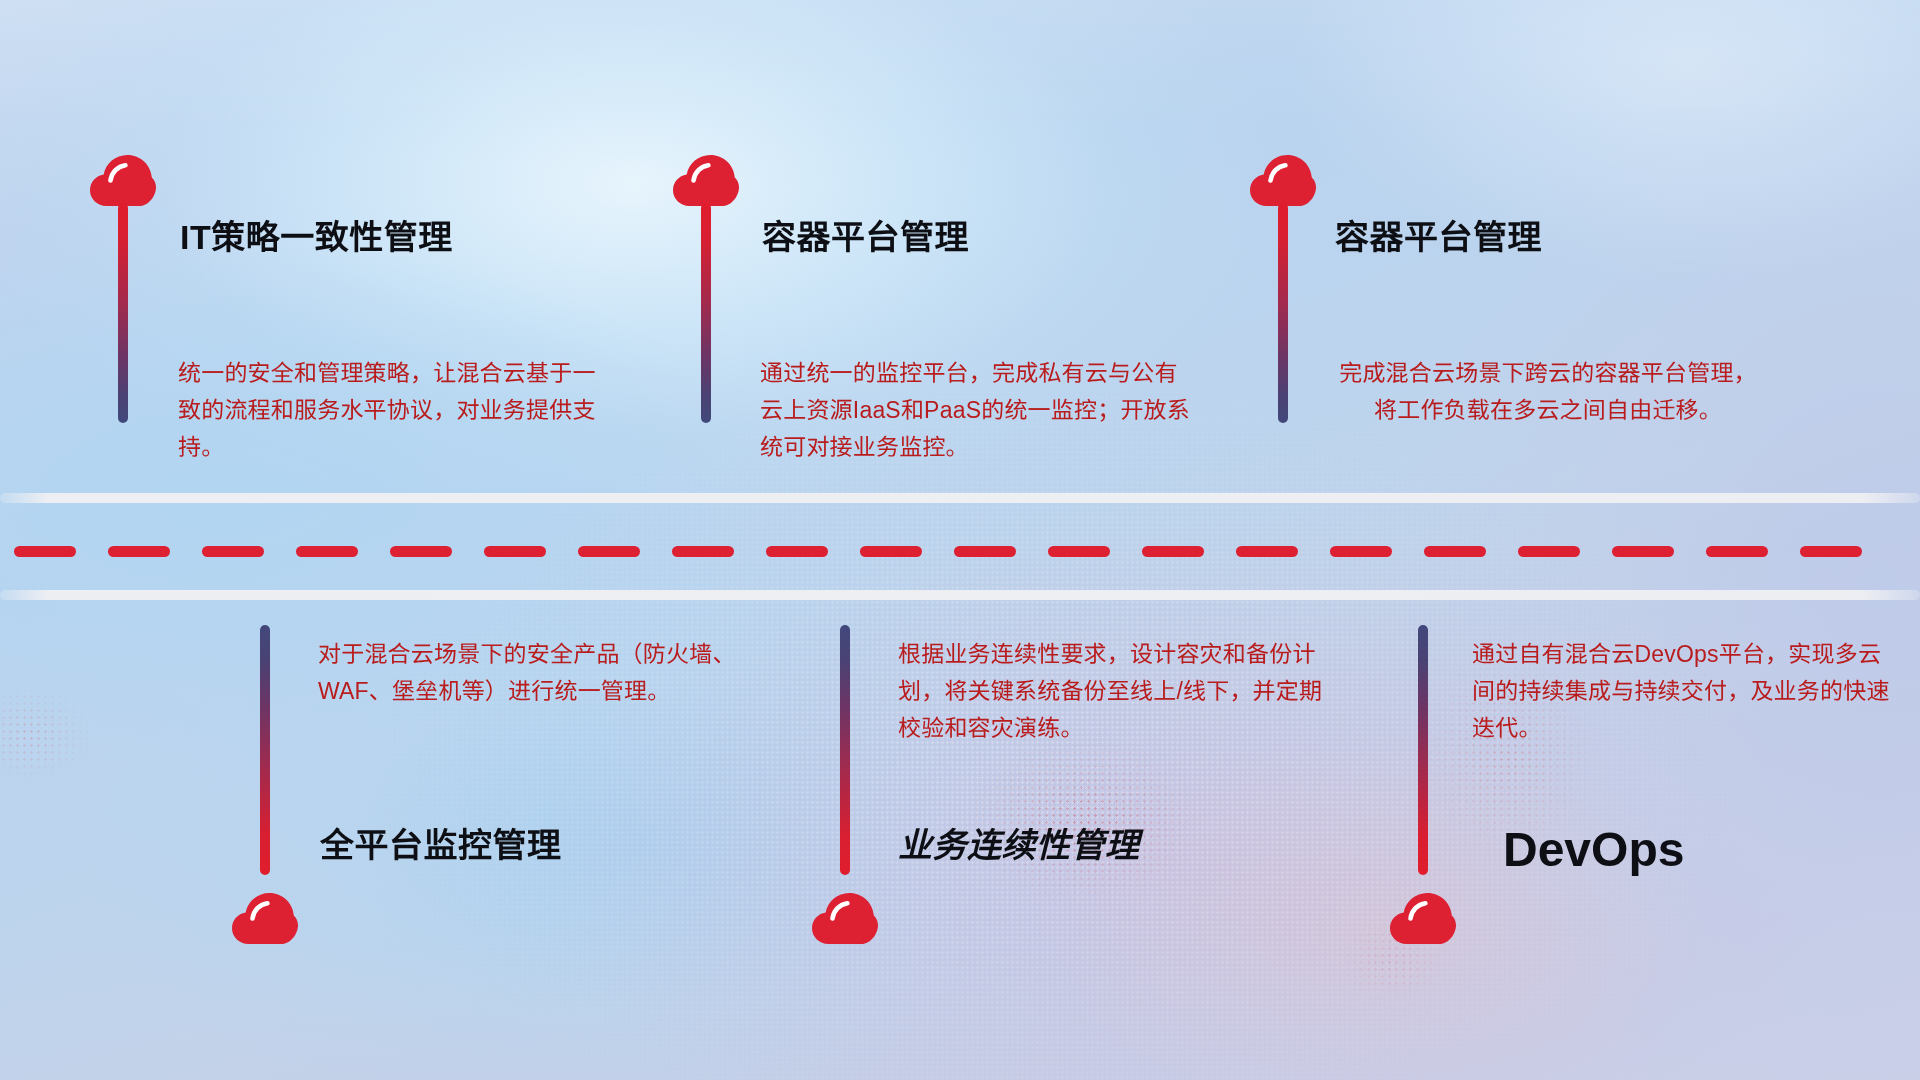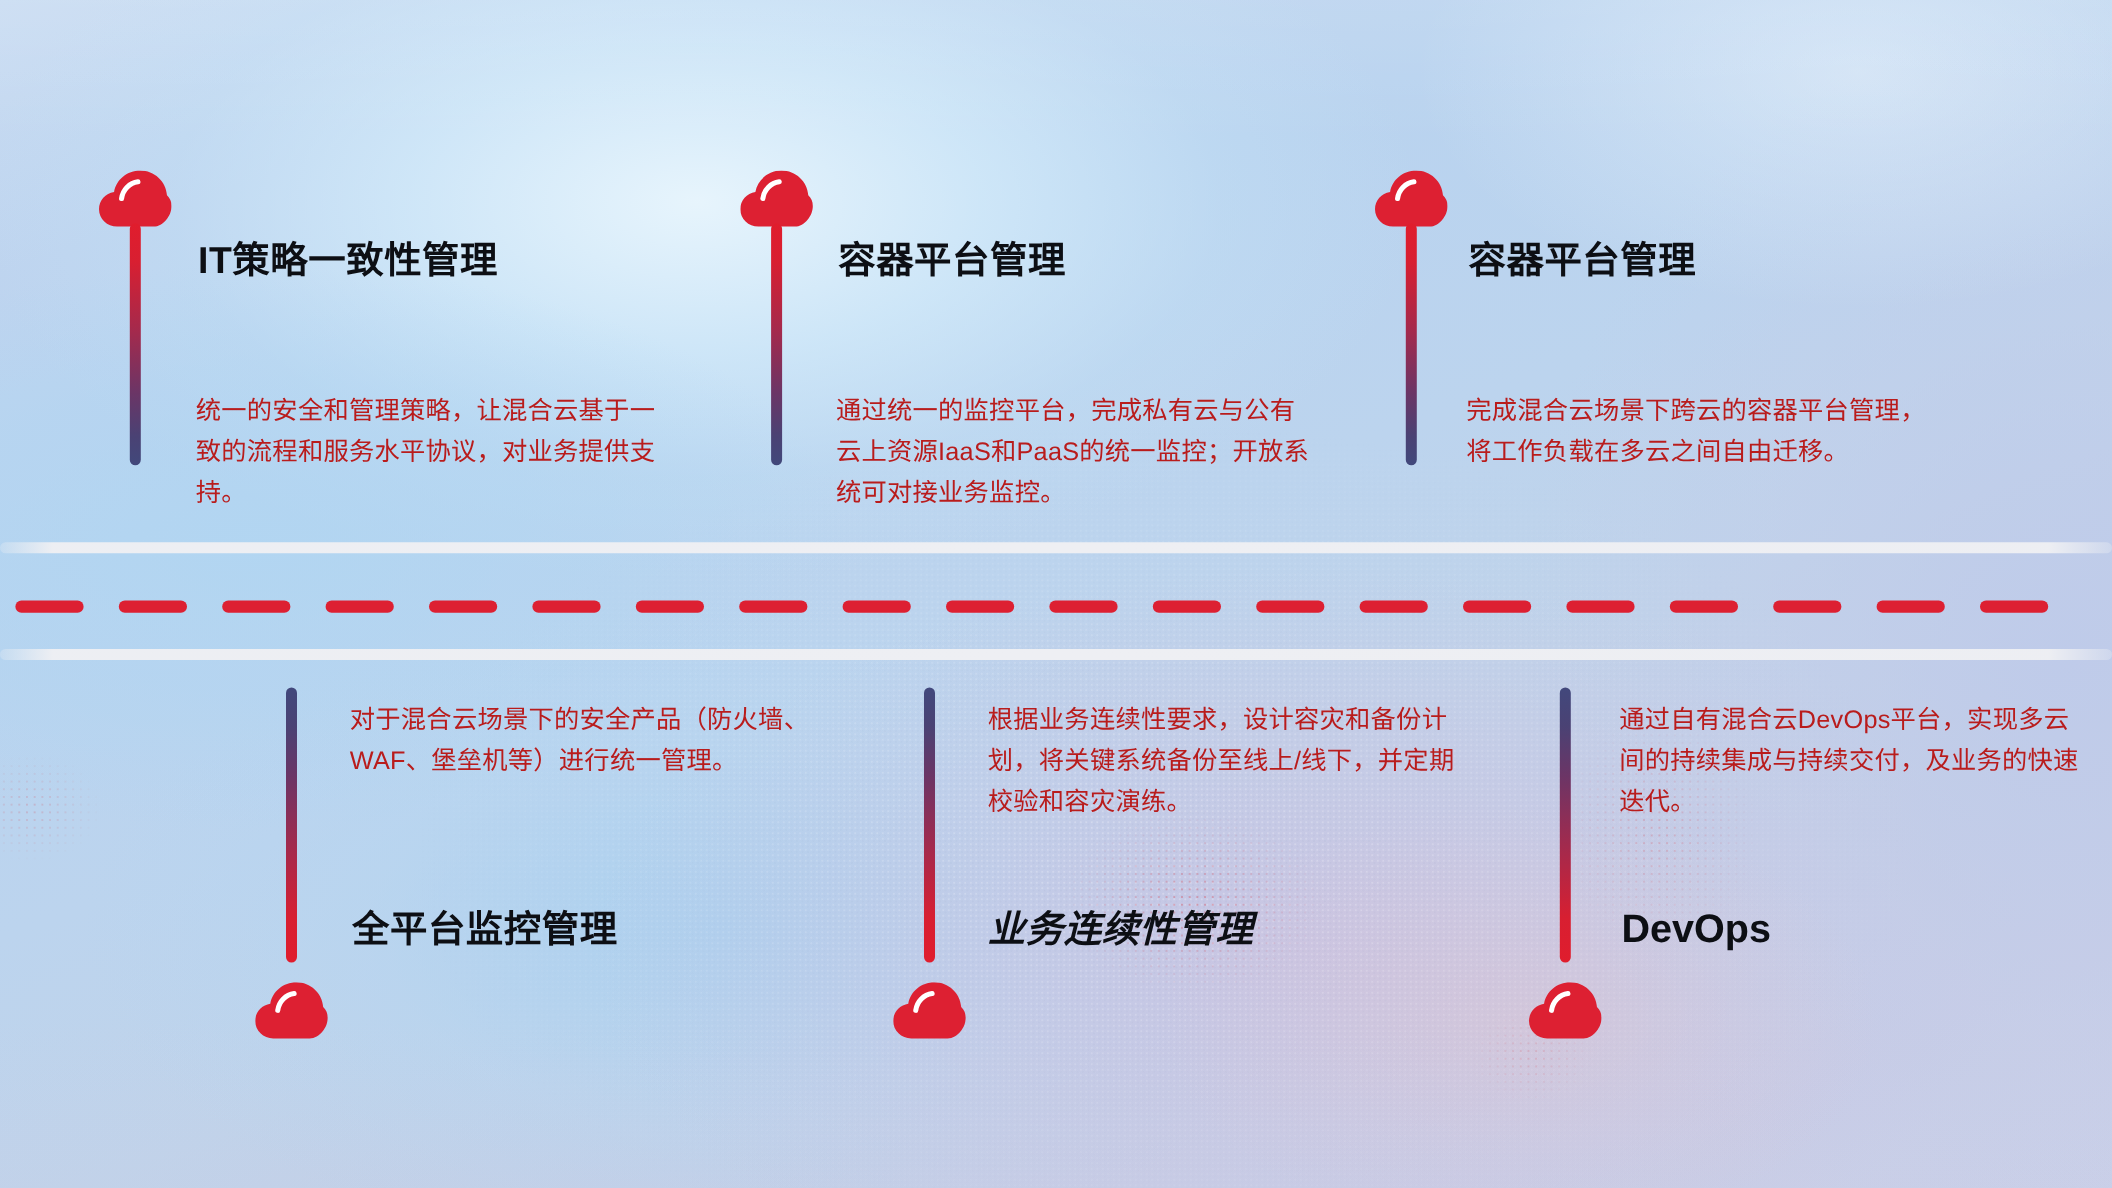--- a/index.html
+++ b/index.html
@@ -161,21 +161,21 @@
 
   .m-title {
     position:absolute;
     white-space:nowrap;
     color:#0d0f14;
     font-weight:700;
     font-size:34px;
     letter-spacing:.5px;
     line-height:1;
   }
-  .m-title.latin { font-size:36px; letter-spacing:0; }
+  .m-title.latin { font-size:48px; letter-spacing:0;margin-left:29px; }
 
   .m-body {
     position:absolute;
     color:#b91c1c;
     font-size:23px;
     line-height:37px;
     letter-spacing:.2px;
     font-weight:400;
   }
 </style>
@@ -244,21 +244,21 @@
   <div class="m-body" style="left:760px; top:355px; width:440px;">通过统一的监控平台，完成私有云与公有云上资源IaaS和PaaS的统一监控；开放系统可对接业务监控。</div>
 
   <div class="marker" style="left:1250px; top:155px;">
     <svg class="cloud-icon" width="66" height="52" viewBox="0 0 66 52">
       <path d="M16.5 51 C7.4 51 0 44 0 35.2 C0 27.3 5.9 20.8 13.7 19.6 C15.6 8.4 25.6 0 37.4 0 C50.3 0 60.9 9.9 61.8 22.5 C64.4 25 66 28.4 66 32.2 C66 40.6 58.7 51 49.5 51 Z" fill="#dd2032"></path>
       <path d="M20.5 25.5 C21.6 17.4 27.8 11.2 35.4 10.2" stroke="#ffffff" stroke-width="4.6" stroke-linecap="round" fill="none"></path>
     </svg>
     <div class="stem down" style="left:28px; top:48px; height:220px;"></div>
   </div>
   <div class="m-title" style="left:1335px; top:220px;">容器平台管理</div>
-  <div class="m-body" style="left:1333px; top:355px; width:430px;">完成混合云场景下跨云的容器平台管理，将工作负载在多云之间自由迁移。</div>
+  <div class="m-body" style="left:1333px; top:355px; width:430px;text-align:center;">完成混合云场景下跨云的容器平台管理，将工作负载在多云之间自由迁移。</div>
 
   <div class="marker" style="left:232px; top:625px;">
     <div class="stem up" style="left:28px; top:0; height:250px;"></div>
     <svg class="cloud-icon" width="66" height="52" viewBox="0 0 66 52" style="top:268px;">
       <path d="M16.5 51 C7.4 51 0 44 0 35.2 C0 27.3 5.9 20.8 13.7 19.6 C15.6 8.4 25.6 0 37.4 0 C50.3 0 60.9 9.9 61.8 22.5 C64.4 25 66 28.4 66 32.2 C66 40.6 58.7 51 49.5 51 Z" fill="#dd2032"></path>
       <path d="M20.5 25.5 C21.6 17.4 27.8 11.2 35.4 10.2" stroke="#ffffff" stroke-width="4.6" stroke-linecap="round" fill="none"></path>
     </svg>
   </div>
   <div class="m-body" style="left:318px; top:636px; width:420px;">对于混合云场景下的安全产品（防火墙、WAF、堡垒机等）进行统一管理。</div>
   <div class="m-title" style="left:320px; top:828px;">全平台监控管理</div>

